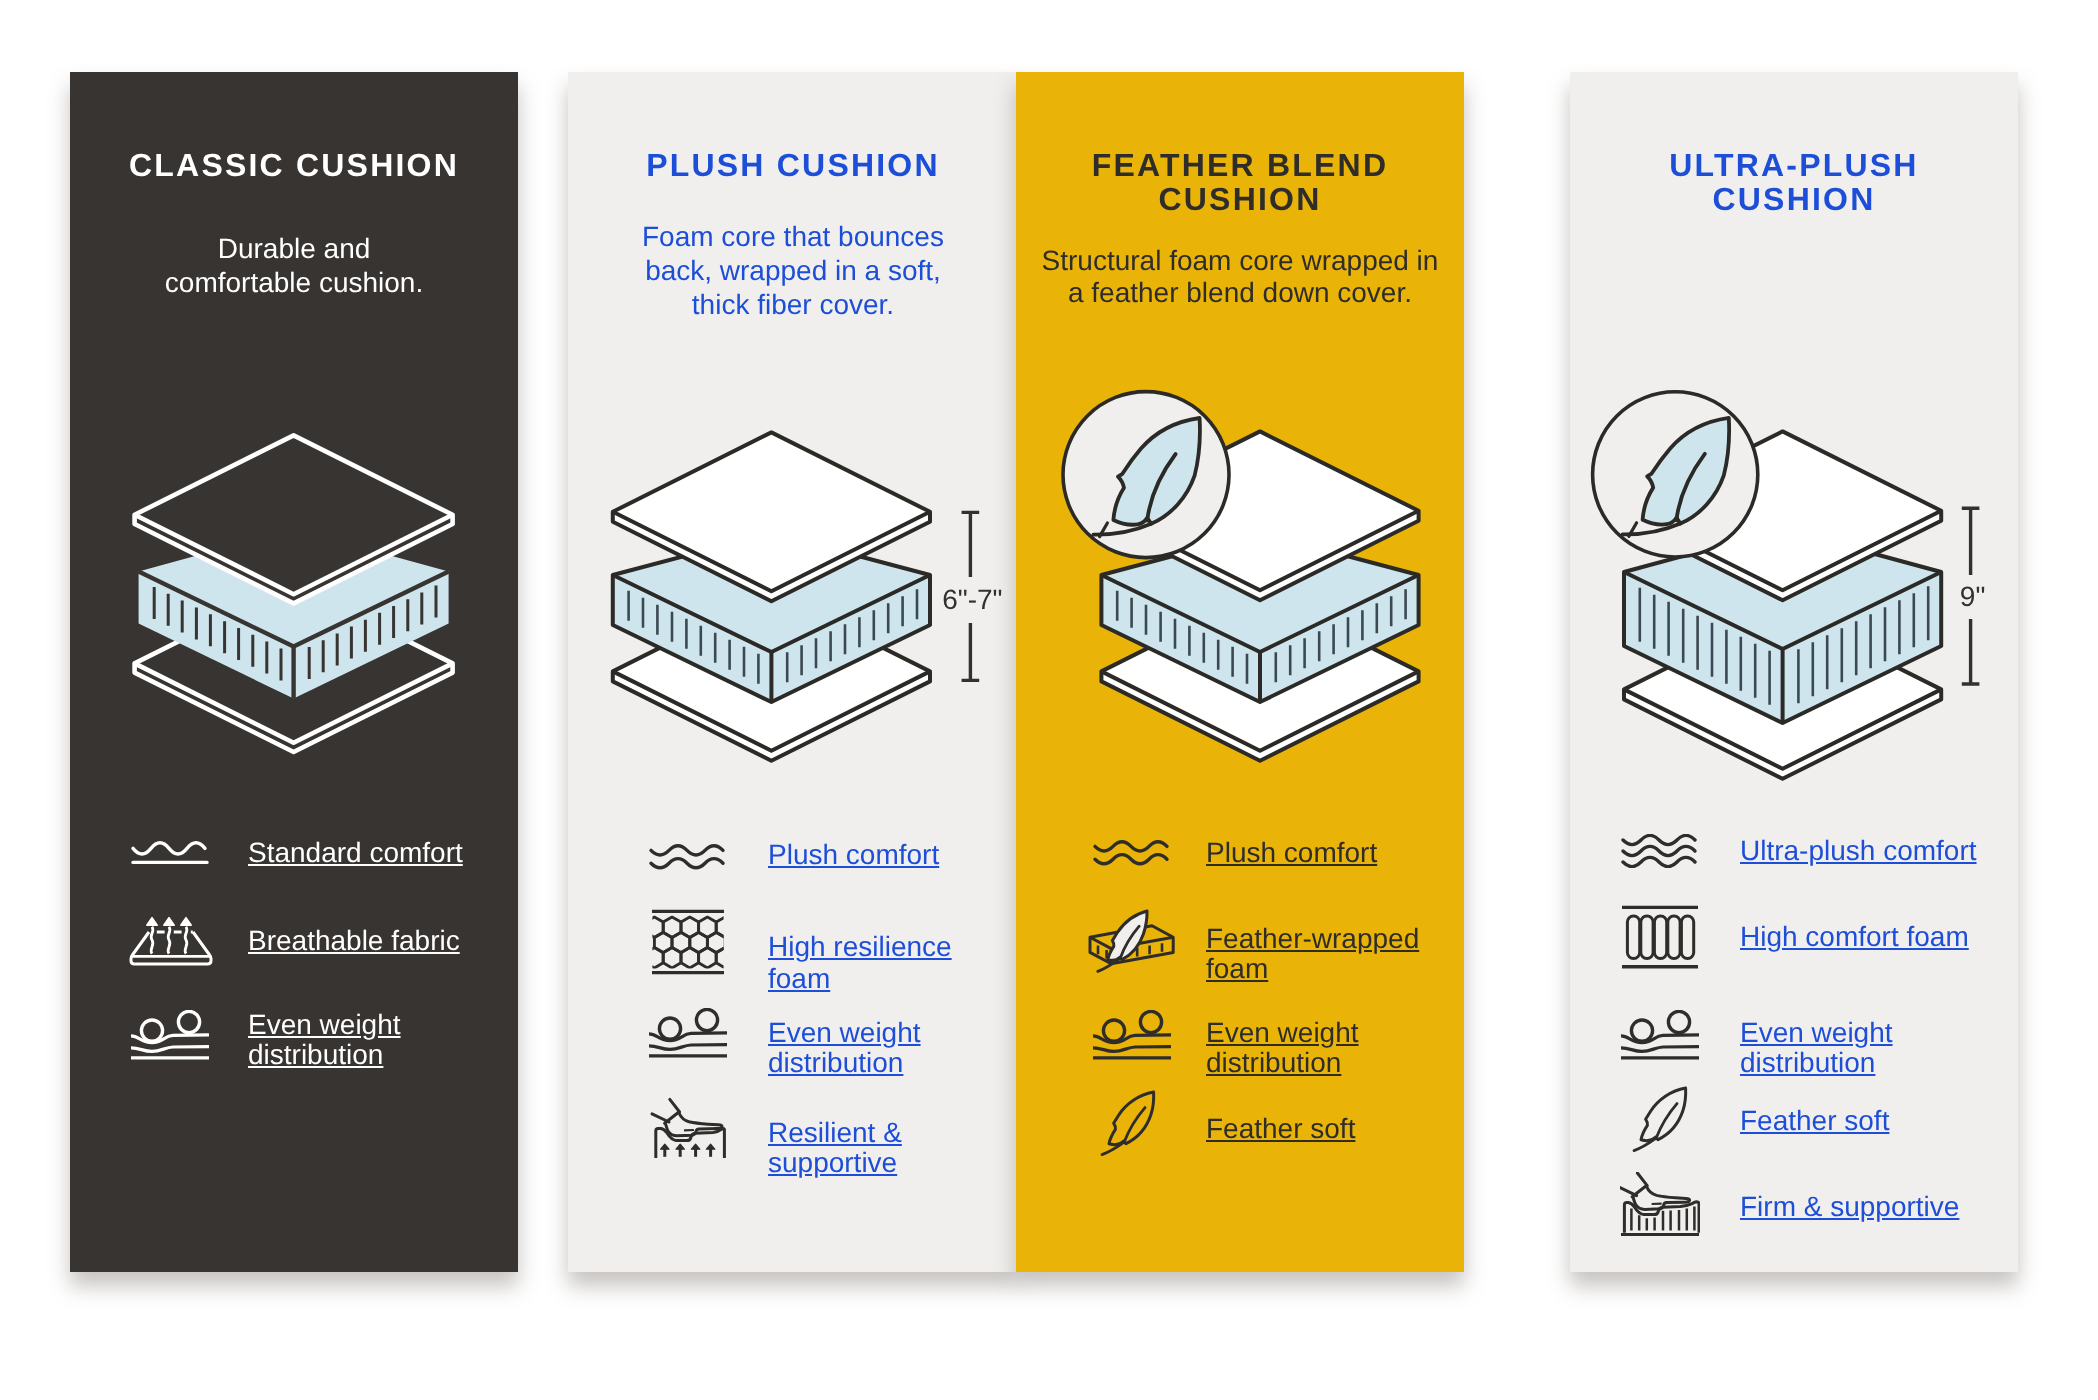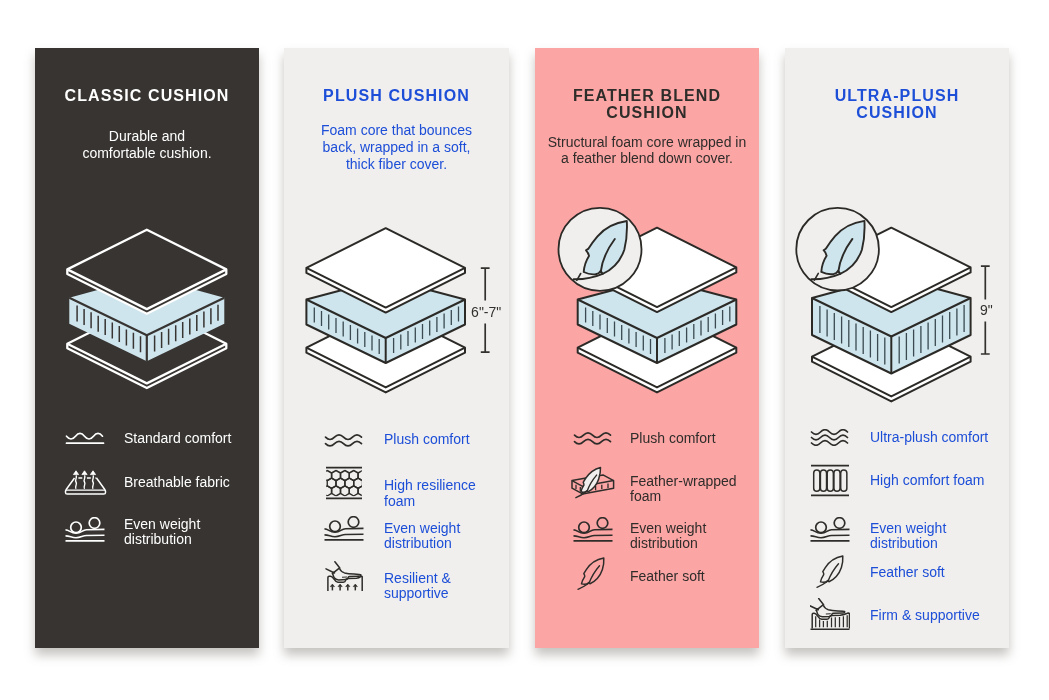--- a/index.html
+++ b/index.html
@@ -1,18 +1,18 @@
 <!DOCTYPE html>
 <html><head><meta charset="utf-8"><style>
 * { margin:0; padding:0; box-sizing:border-box; }
 html,body { width:1049px; height:700px; background:#fff; font-family:"Liberation Sans", sans-serif; }
-.card { position:absolute; top:36px; height:600px; box-shadow:0 7px 10px rgba(118,112,104,0.42);margin-top:12px; }
+.card { position:absolute; top:36px; height:600px; box-shadow:0 7px 10px rgba(118,112,104,0.42); }
 .title { position:absolute; top:38.5px; left:0; right:0; text-align:center; font-size:16px; font-weight:bold; letter-spacing:1.1px; line-height:17px; }
 .body { position:absolute; left:0; right:0; text-align:center; font-size:14px; line-height:16.8px; }
-.ft { position:absolute; font-size:14px; line-height:15.6px; }
+.ft { position:absolute; font-size:14px; line-height:15.6px;text-decoration:underline; }
 </style></head><body>
 <div class="card" style="left:35px;width:224px;background:#373431;color:#ffffff">
     <div class="title">CLASSIC CUSHION</div>
     <div class="body" style="top:80px">Durable and<br>comfortable cushion.</div>
     <svg style="position:absolute;left:0;top:152px" width="224" height="212" viewBox="35 188 224 212">
       <path d="M146.8 292.0 L226.3 331.7 L226.3 336.3 L146.8 376.0 L67.3 336.3 L67.3 331.7 Z" fill="#373431" stroke="#ffffff" stroke-width="2.3" stroke-linejoin="round"></path>
       <path d="M67.3 331.7 L146.8 371.4 L226.3 331.7" fill="none" stroke="#ffffff" stroke-width="2.3" stroke-linejoin="round"></path>
       <path d="M146.8 264.5 L224.3 285.7 L224.3 311.7 L146.8 349.3 L69.3 311.7 L69.3 285.7 Z" fill="#cfe5ee"></path>
       <path d="M69.3 285.7 L146.8 323.3 L224.3 285.7" fill="none" stroke="#373431" stroke-width="2.2" stroke-linejoin="round"></path>
       <path d="M146.8 323.3 L146.8 349.3" fill="none" stroke="#373431" stroke-width="2.2"></path>
@@ -109,21 +109,21 @@
         <path d="M9.4 24.1 L7.300000000000001 26.6 L11.5 26.6 Z" fill="#2f2d2a" stroke="#2f2d2a" stroke-width="0.6" stroke-linejoin="round"></path>
         <path d="M17.1 30.4 V26.4" stroke="#2f2d2a" stroke-width="1.5"></path>
         <path d="M17.1 24.1 L15.000000000000002 26.6 L19.200000000000003 26.6 Z" fill="#2f2d2a" stroke="#2f2d2a" stroke-width="0.6" stroke-linejoin="round"></path>
         <path d="M24.8 30.4 V26.4" stroke="#2f2d2a" stroke-width="1.5"></path>
         <path d="M24.8 24.1 L22.7 26.6 L26.900000000000002 26.6 Z" fill="#2f2d2a" stroke="#2f2d2a" stroke-width="0.6" stroke-linejoin="round"></path>
         <path d="M32.3 30.4 V26.4" stroke="#2f2d2a" stroke-width="1.5"></path>
         <path d="M32.3 24.1 L30.199999999999996 26.6 L34.4 26.6 Z" fill="#2f2d2a" stroke="#2f2d2a" stroke-width="0.6" stroke-linejoin="round"></path>
       </svg></div>
     <div class="ft" style="left:100px;top:522.8px">Resilient &amp;<br>supportive</div>
   </div>
-<div class="card" style="left:535px;width:224px;background:#fca5a5;color:#2f2d2a">
+<div class="card" style="left:508px;width:224px;background:#eab308;color:#2f2d2a">
     <div class="title">FEATHER BLEND<br>CUSHION</div>
     <div class="body" style="top:85.5px">Structural foam core wrapped in<br>a feather blend down cover.</div>
     <svg style="position:absolute;left:0;top:152px" width="224" height="212" viewBox="535 188 224 212">
       <path d="M657.0 296.0 L736.3 335.7 L736.3 340.7 L657.0 380.4 L577.7 340.7 L577.7 335.7 Z" fill="#ffffff" stroke="#2b2a27" stroke-width="2" stroke-linejoin="round"></path>
       <path d="M577.7 335.7 L657.0 375.4 L736.3 335.7" fill="none" stroke="#2b2a27" stroke-width="2" stroke-linejoin="round"></path>
       <path d="M657.0 266.5 L736.3 287.5 L736.3 312.5 L657.0 351.0 L577.7 312.5 L577.7 287.5 Z" fill="#cfe5ee" stroke="#2b2a27" stroke-width="2" stroke-linejoin="round"></path>
       <path d="M577.7 287.5 L657.0 326.0 L736.3 287.5" fill="none" stroke="#2b2a27" stroke-width="2" stroke-linejoin="round"></path>
       <path d="M657.0 326.0 L657.0 351.0" fill="none" stroke="#2b2a27" stroke-width="2"></path>
       <path d="M585.6 295.4 V310.4 M664.9 326.1 V341.1 M592.8 298.9 V313.9 M672.1 322.6 V337.6 M600.0 302.4 V317.4 M679.3 319.1 V334.1 M607.3 305.9 V320.9 M686.6 315.6 V330.6 M614.5 309.4 V324.4 M693.8 312.1 V327.1 M621.7 312.9 V327.9 M701.0 308.6 V323.6 M628.9 316.4 V331.4 M708.2 305.1 V320.1 M636.1 319.9 V334.9 M715.4 301.6 V316.6 M643.3 323.4 V338.4 M722.6 298.1 V313.1 M650.5 326.9 V341.9 M729.8 294.6 V309.6" fill="none" stroke="#3a4a50" stroke-width="1.3"></path>
       <path d="M657.0 215.7 L736.3 255.4 L736.3 260.4 L657.0 300.1 L577.7 260.4 L577.7 255.4 Z" fill="#ffffff" stroke="#2b2a27" stroke-width="2" stroke-linejoin="round"></path>

